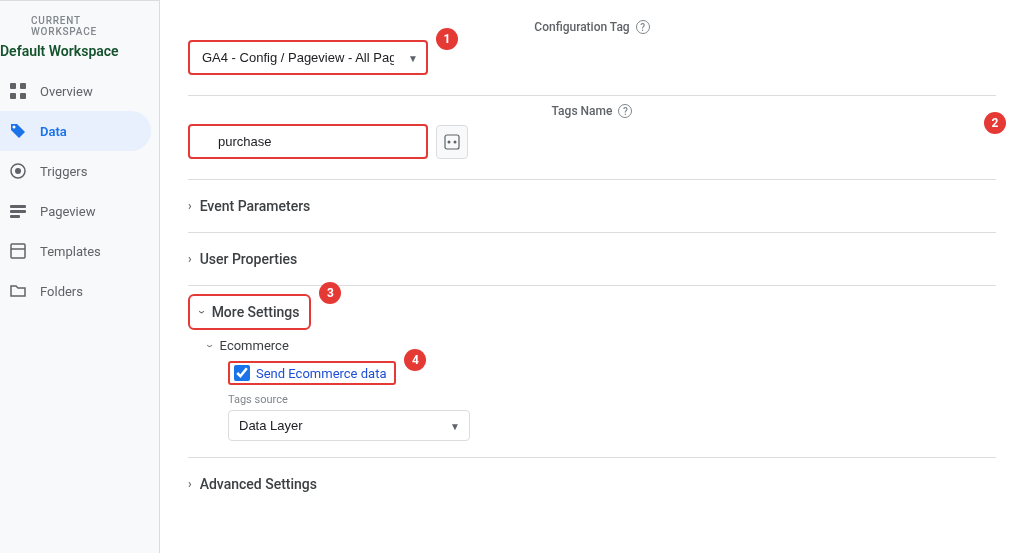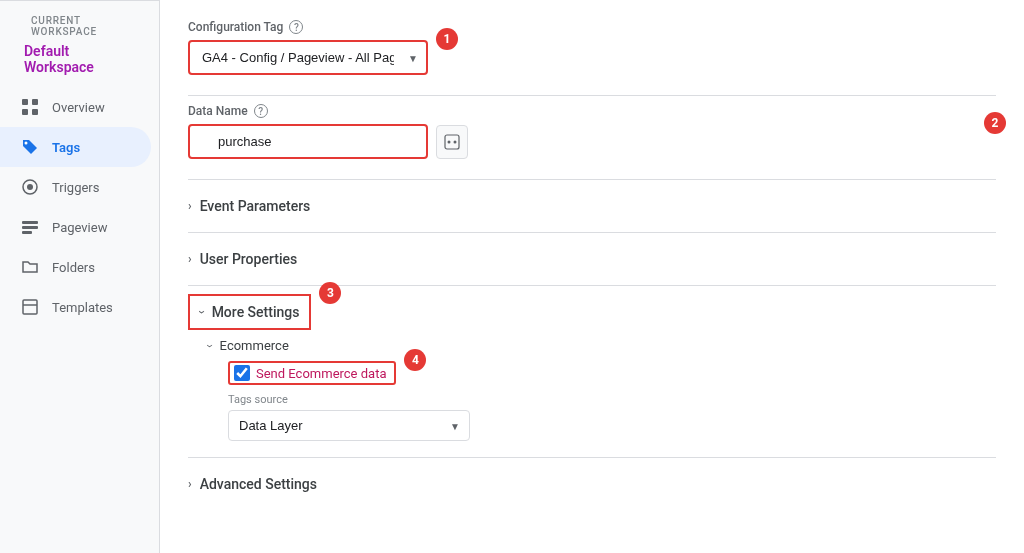--- a/index.html
+++ b/index.html
@@ -49,29 +49,29 @@
       color: #80868b;
       text-transform: uppercase;
       letter-spacing: 0.8px;
       padding: 14px 31px 4px;
       font-weight: 500;
     }
 
     .workspace-name {
       font-size: 14px;
       font-weight: 600;
-      color: #a21caf;
-      padding: 2px 24px 12px;
+      color: #14532d;
+      padding: 2px 0 12px;
     }
 
     .nav-item {
       display: flex;
       align-items: center;
       gap: 12px;
-      padding: 10px 20px;
+      padding: 10px 8px;
       cursor: pointer;
       color: #5f6368;
       font-size: 13px;
       border-radius: 0 20px 20px 0;
       margin-right: 8px;
     }
 
     .nav-item.active {
       background: #e8f0fe;
       color: #1a73e8;
@@ -102,20 +102,21 @@
     }
 
     .field-label {
       display: flex;
       align-items: center;
       gap: 6px;
       font-size: 12px;
       color: #5f6368;
       margin-bottom: 6px;
       font-weight: 500;
+      justify-content: center;
     }
 
     .help-icon {
       width: 14px;
       height: 14px;
       border-radius: 50%;
       border: 1.5px solid #80868b;
       display: inline-flex;
       align-items: center;
       justify-content: center;
@@ -200,21 +201,21 @@
       padding: 10px 0;
       cursor: pointer;
       color: #3c4043;
       font-size: 14px;
       font-weight: 500;
     }
 
     .collapsible-header.highlighted {
       border: 2px solid #e53935;
       padding: 8px 10px;
-      border-radius: 0;
+      border-radius: 6px;
       display: inline-flex;
     }
 
     .chevron {
       font-size: 12px;
       color: #5f6368;
       transition: transform 0.2s;
     }
 
     .chevron.open {
@@ -246,21 +247,21 @@
 
     .checkbox-input {
       width: 16px;
       height: 16px;
       accent-color: #1a73e8;
       cursor: pointer;
     }
 
     .checkbox-label {
       font-size: 13px;
-      color: #be185d;
+      color: #1d4ed8;
     }
 
     .data-source-label {
       font-size: 11px;
       color: #80868b;
       margin-bottom: 4px;
       margin-top: 8px;
     }
 
     .data-source-select {
@@ -324,21 +325,21 @@
     <span>Overview</span>
   </div>
 
   <div class="nav-item active">
     <div class="nav-icon">
       <svg width="18" height="18" viewBox="0 0 18 18" fill="none">
         <path d="M2 2h6l8 8-6 6L2 8V2z" fill="#1a73e8"></path>
         <circle cx="5" cy="5" r="1.5" fill="#fff"></circle>
       </svg>
     </div>
-    <span>Tags</span>
+    <span>Data</span>
   </div>
 
   <div class="nav-item">
     <div class="nav-icon">
       <svg width="18" height="18" viewBox="0 0 18 18" fill="none">
         <circle cx="9" cy="9" r="7" stroke="#5f6368" stroke-width="1.5"></circle>
         <circle cx="9" cy="9" r="3" fill="#5f6368"></circle>
       </svg>
     </div>
     <span>Triggers</span>
@@ -351,34 +352,34 @@
         <rect x="1" y="8" width="16" height="3" rx="1" fill="#5f6368"></rect>
         <rect x="1" y="13" width="10" height="3" rx="1" fill="#5f6368"></rect>
       </svg>
     </div>
     <span>Pageview</span>
   </div>
 
   <div class="nav-item">
     <div class="nav-icon">
       <svg width="18" height="18" viewBox="0 0 18 18" fill="none">
-        <path d="M2 4h5l2 2h7v8H2V4z" stroke="#5f6368" stroke-width="1.5" fill="none"></path>
-      </svg>
-    </div>
-    <span>Folders</span>
-  </div>
-
-  <div class="nav-item">
-    <div class="nav-icon">
-      <svg width="18" height="18" viewBox="0 0 18 18" fill="none">
         <rect x="2" y="2" width="14" height="14" rx="1" stroke="#5f6368" stroke-width="1.5" fill="none"></rect>
         <path d="M2 7h14" stroke="#5f6368" stroke-width="1.5"></path>
       </svg>
     </div>
     <span>Templates</span>
+  </div>
+
+  <div class="nav-item">
+    <div class="nav-icon">
+      <svg width="18" height="18" viewBox="0 0 18 18" fill="none">
+        <path d="M2 4h5l2 2h7v8H2V4z" stroke="#5f6368" stroke-width="1.5" fill="none"></path>
+      </svg>
+    </div>
+    <span>Folders</span>
   </div>
 </div>
 
 <div class="main-content">
 
   <div class="field-group" style="position:relative;">
     <div class="field-label">
       <span>Configuration Tag</span>
       <div class="help-icon">?</div>
     </div>
@@ -392,21 +393,21 @@
       <div class="step-badge" style="position:absolute; top:-12px; right:-30px;">
         <span>1</span>
       </div>
     </div>
   </div>
 
   <hr class="divider">
 
   <div class="field-group" style="position:relative;">
     <div class="field-label">
-      <span>Data Name</span>
+      <span>Tags Name</span>
       <div class="help-icon">?</div>
     </div>
     <div class="input-row" style="position:relative;">
       <input type="text" class="text-input" value="purchase" style="">
       <div class="input-icon-btn">
         <svg width="16" height="16" viewBox="0 0 16 16" fill="none">
           <rect x="1" y="1" width="14" height="14" rx="2" stroke="#5f6368" stroke-width="1.2"></rect>
           <circle cx="5" cy="8" r="1.5" fill="#5f6368"></circle>
           <circle cx="11" cy="8" r="1.5" fill="#5f6368"></circle>
         </svg>

